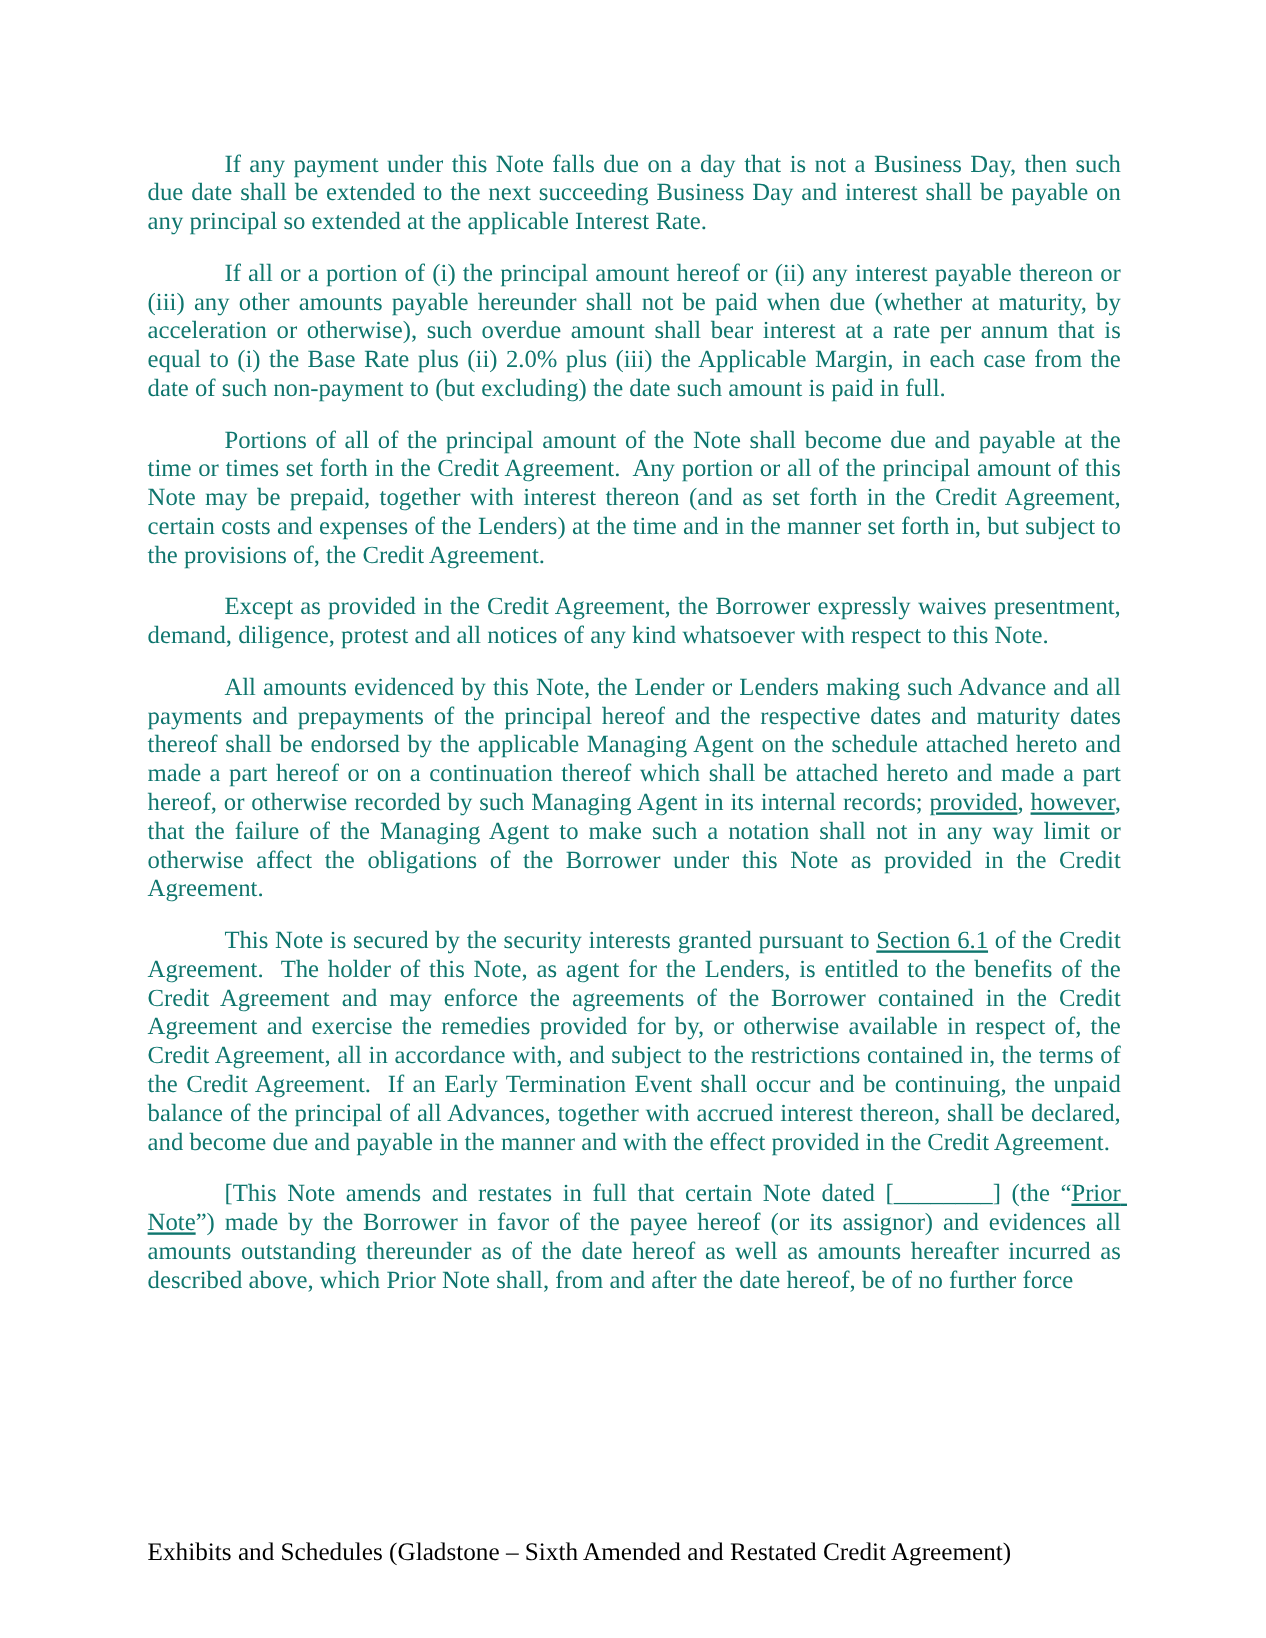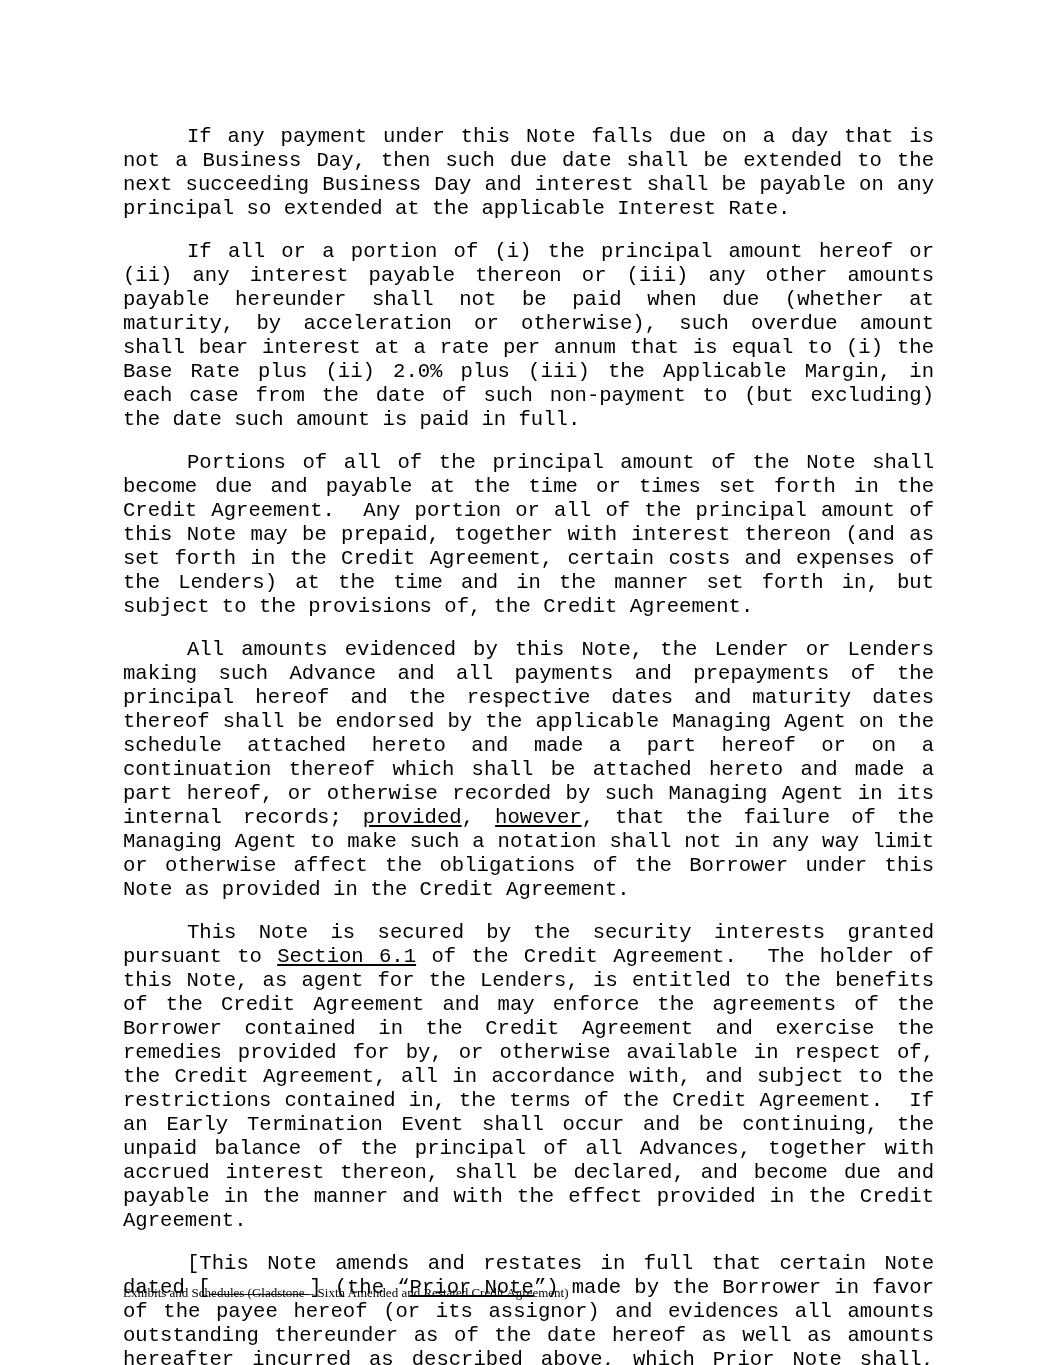--- a/index.html
+++ b/index.html
@@ -23,48 +23,48 @@
     width: 811px;
   }
   .content p {
     margin: 0 0 19px 0;
     padding: 0;
     font-size: 20.6px;
     line-height: 24px;
     text-align: justify;
     text-indent: 64px;
     white-space: pre-wrap;
-    color: #000000;
-    font-family: Liberation Mono, monospace;
+    color: #0f766e;
   }
   .u {
     text-decoration: underline;
   }
   .footer {
     position: absolute;
     left: 123px;
     top: 1283px;
-    font-size: 13px;
+    font-size: 21px;
     line-height: 20px;
     color: #000000;
   }
 </style>
 </head>
 <body>
 
 <div class="page">
 
   <div class="content">
 
     <p><span>If any payment under this Note falls due on a day that is not a Business Day, then such due date shall be extended to the next succeeding Business Day and interest shall be payable on any principal so extended at the applicable Interest Rate.</span></p>
 
     <p><span>If all or a portion of (i) the principal amount hereof or (ii) any interest payable thereon or (iii) any other amounts payable hereunder shall not be paid when due (whether at maturity, by acceleration or otherwise), such overdue amount shall bear interest at a rate per annum that is equal to (i) the Base Rate plus (ii) 2.0% plus (iii) the Applicable Margin, in each case from the date of such non-payment to (but excluding) the date such amount is paid in full.</span></p>
 
     <p><span>Portions of all of the principal amount of the Note shall become due and payable at the time or times set forth in the Credit Agreement.  Any portion or all of the principal amount of this Note may be prepaid, together with interest thereon (and as set forth in the Credit Agreement, certain costs and expenses of the Lenders) at the time and in the manner set forth in, but subject to the provisions of, the Credit Agreement.</span></p>
 
+    <p><span>Except as provided in the Credit Agreement, the Borrower expressly waives presentment, demand, diligence, protest and all notices of any kind whatsoever with respect to this Note.</span></p>
 
     <p><span>All amounts evidenced by this Note, the Lender or Lenders making such Advance and all payments and prepayments of the principal hereof and the respective dates and maturity dates thereof shall be endorsed by the applicable Managing Agent on the schedule attached hereto and made a part hereof or on a continuation thereof which shall be attached hereto and made a part hereof, or otherwise recorded by such Managing Agent in its internal records; </span><span class="u">provided</span><span>, </span><span class="u">however</span><span>, that the failure of the Managing Agent to make such a notation shall not in any way limit or otherwise affect the obligations of the Borrower under this Note as provided in the Credit Agreement.</span></p>
 
 
     <p><span>This Note is secured by the security interests granted pursuant to </span><span class="u">Section 6.1</span><span> of the Credit Agreement.  The holder of this Note, as agent for the Lenders, is entitled to the benefits of the Credit Agreement and may enforce the agreements of the Borrower contained in the Credit Agreement and exercise the remedies provided for by, or otherwise available in respect of, the Credit Agreement, all in accordance with, and subject to the restrictions contained in, the terms of the Credit Agreement.  If an Early Termination Event shall occur and be continuing, the unpaid balance of the principal of all Advances, together with accrued interest thereon, shall be declared, and become due and payable in the manner and with the effect provided in the Credit Agreement.</span></p>
 
     <p><span>[This Note amends and restates in full that certain Note dated [</span><span>________</span><span>] (the “</span><span class="u">Prior Note</span><span>”) made by the Borrower in favor of the payee hereof (or its assignor) and evidences all amounts outstanding thereunder as of the date hereof as well as amounts hereafter incurred as described above, which Prior Note shall, from and after the date hereof, be of no further force</span></p>
 
   </div>
 

